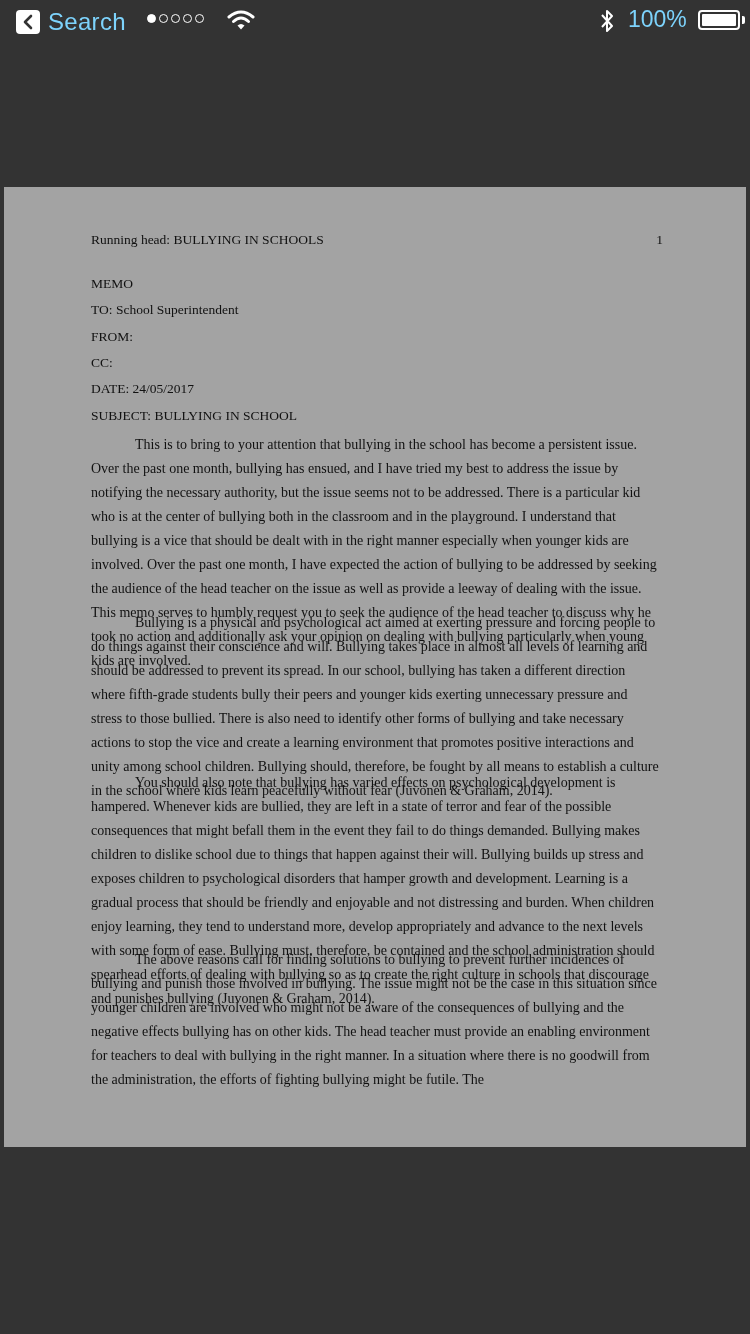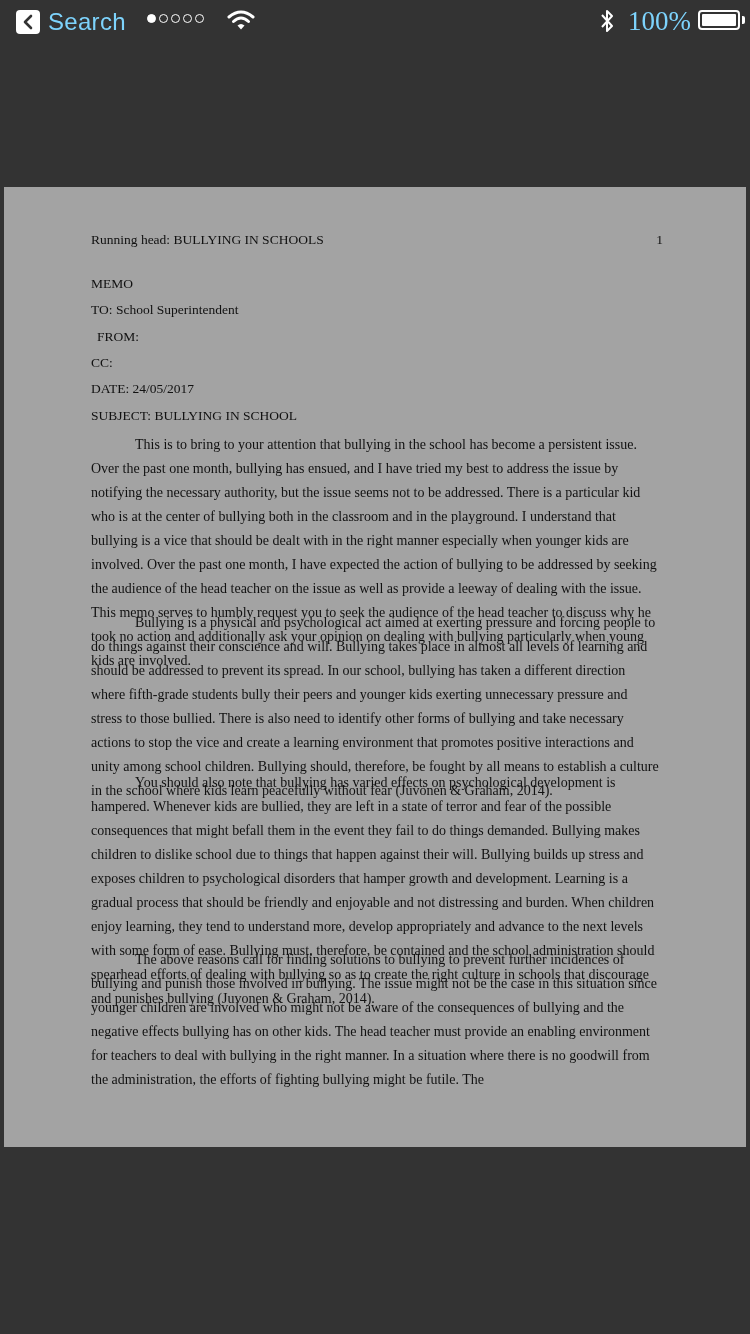--- a/index.html
+++ b/index.html
@@ -59,22 +59,21 @@
       font-size: 23px;
       font-weight: bold;
     }
     .bt {
       position: absolute;
       left: 590px; top: 7px;
     }
     .battery-pct {
       position: absolute;
       left: 620px; top: 6px;
-      font-size: 27px;
-      font-family: Liberation Serif, serif;
+      font-size: 23px;
     }
     .battery {
       position: absolute;
       left: 690px; top: 10px;
       width: 42px; height: 20px;
       border: 2px solid #ffffff;
       border-radius: 4px;
       box-sizing: border-box;
       padding: 2px;
     }
@@ -165,21 +164,21 @@
 </div>
 
 <div class="page">
   <div class="doc">
     <div class="running-head">
       <span>Running head: BULLYING IN SCHOOLS</span>
       <span>1</span>
     </div>
     <div class="memo-line" style="top:89px;">MEMO</div>
     <div class="memo-line" style="top:115px;">TO: School Superintendent</div>
-    <div class="memo-line" style="top:142px;margin-left:6px;">FROM:</div>
+    <div class="memo-line" style="top:142px;">FROM:</div>
     <div class="memo-line" style="top:168px;">CC:</div>
     <div class="memo-line" style="top:194px;">DATE: 24/05/2017</div>
     <div class="memo-line" style="top:221px;">SUBJECT: BULLYING IN SCHOOL</div>
 
     <p class="para" style="top:246px;">This is to bring to your attention that bullying in the school has become a persistent issue. Over the past one month, bullying has ensued, and I have tried my best to address the issue by notifying the necessary authority, but the issue seems not to be addressed. There is a particular kid who is at the center of bullying both in the classroom and in the playground. I understand that bullying is a vice that should be dealt with in the right manner especially when younger kids are involved. Over the past one month, I have expected the action of bullying to be addressed by seeking the audience of the head teacher on the issue as well as provide a leeway of dealing with the issue. This memo serves to humbly request you to seek the audience of the head teacher to discuss why he took no action and additionally ask your opinion on dealing with bullying particularly when young kids are involved.</p>
     <p class="para" style="top:424px;">Bullying is a physical and psychological act aimed at exerting pressure and forcing people to do things against their conscience and will. Bullying takes place in almost all levels of learning and should be addressed to prevent its spread. In our school, bullying has taken a different direction where fifth-grade students bully their peers and younger kids exerting unnecessary pressure and stress to those bullied. There is also need to identify other forms of bullying and take necessary actions to stop the vice and create a learning environment that promotes positive interactions and unity among school children. Bullying should, therefore, be fought by all means to establish a culture in the school where kids learn peacefully without fear (Juvonen &amp; Graham, 2014).</p>
     <p class="para" style="top:584px;">You should also note that bullying has varied effects on psychological development is hampered. Whenever kids are bullied, they are left in a state of terror and fear of the possible consequences that might befall them in the event they fail to do things demanded. Bullying makes children to dislike school due to things that happen against their will. Bullying builds up stress and exposes children to psychological disorders that hamper growth and development. Learning is a gradual process that should be friendly and enjoyable and not distressing and burden. When children enjoy learning, they tend to understand more, develop appropriately and advance to the next levels with some form of ease. Bullying must, therefore, be contained and the school administration should spearhead efforts of dealing with bullying so as to create the right culture in schools that discourage and punishes bullying (Juvonen &amp; Graham, 2014).</p>
     <p class="para" style="top:761px;">The above reasons call for finding solutions to bullying to prevent further incidences of bullying and punish those involved in bullying. The issue might not be the case in this situation since younger children are involved who might not be aware of the consequences of bullying and the negative effects bullying has on other kids. The head teacher must provide an enabling environment for teachers to deal with bullying in the right manner. In a situation where there is no goodwill from the administration, the efforts of fighting bullying might be futile. The</p>
   </div>
 </div>

